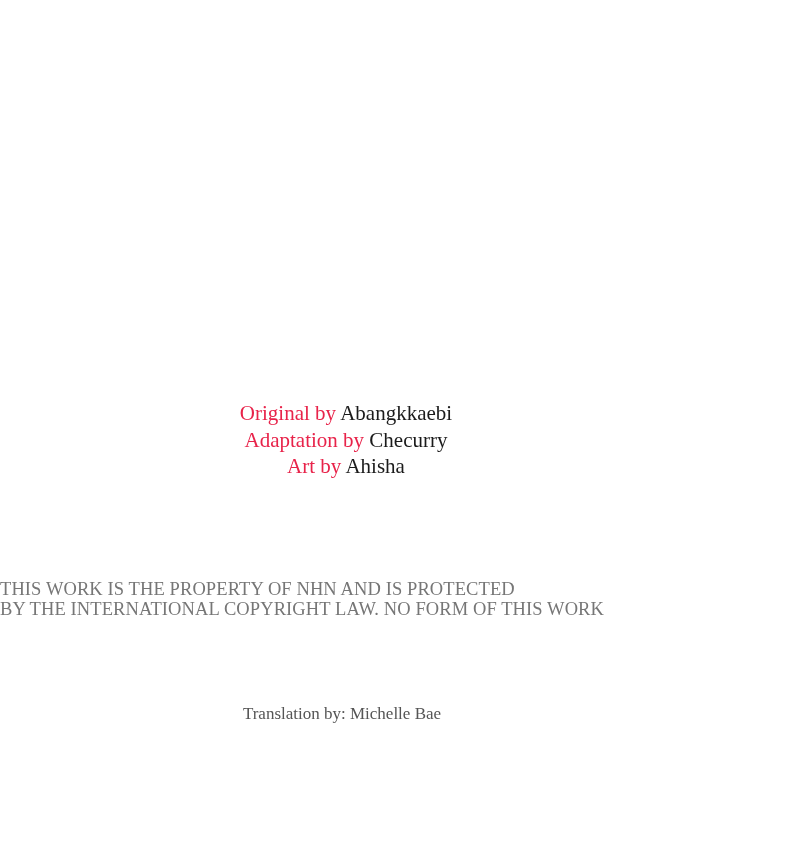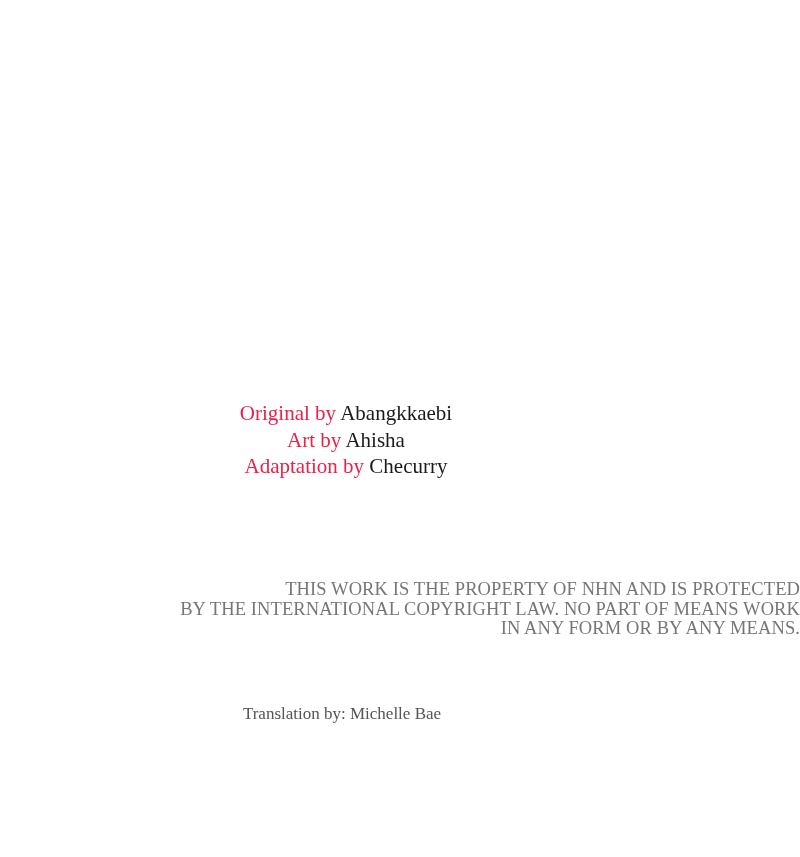--- a/index.html
+++ b/index.html
@@ -36,21 +36,21 @@
     color: #e8234a;
   }
   .credit-name {
     color: #1b1b1b;
   }
   .legal {
     position: absolute;
     left: 0;
     top: 580px;
     width: 800px;
-    text-align: right;
+    text-align: left;
     color: #767676;
     font-size: 18.5px;
     line-height: 19.5px;
     letter-spacing: 0.1px;
   }
   .legal div {
     white-space: nowrap;
   }
   .translation {
     position: absolute;
@@ -68,30 +68,29 @@
 <body>
 
 <div class="page">
 
   <div class="credits">
     <div class="credit-line">
       <span class="credit-role">Original by</span>
       <span class="credit-name">Abangkkaebi</span>
     </div>
     <div class="credit-line">
+      <span class="credit-role">Adaptation by</span>
+      <span class="credit-name">Checurry</span>
+    </div>
+    <div class="credit-line">
       <span class="credit-role">Art by</span>
       <span class="credit-name">Ahisha</span>
-    </div>
-    <div class="credit-line">
-      <span class="credit-role">Adaptation by</span>
-      <span class="credit-name">Checurry</span>
     </div>
   </div>
 
   <div class="legal">
     <div>THIS WORK IS THE PROPERTY OF NHN AND IS PROTECTED</div>
-    <div>BY THE INTERNATIONAL COPYRIGHT LAW. NO PART OF MEANS WORK</div>
-    <div>IN ANY FORM OR BY ANY MEANS.</div>
+    <div>BY THE INTERNATIONAL COPYRIGHT LAW. NO FORM OF THIS WORK</div>
   </div>
 
   <div class="translation">Translation by: Michelle Bae</div>
 
 </div>
 
 </body></html>

